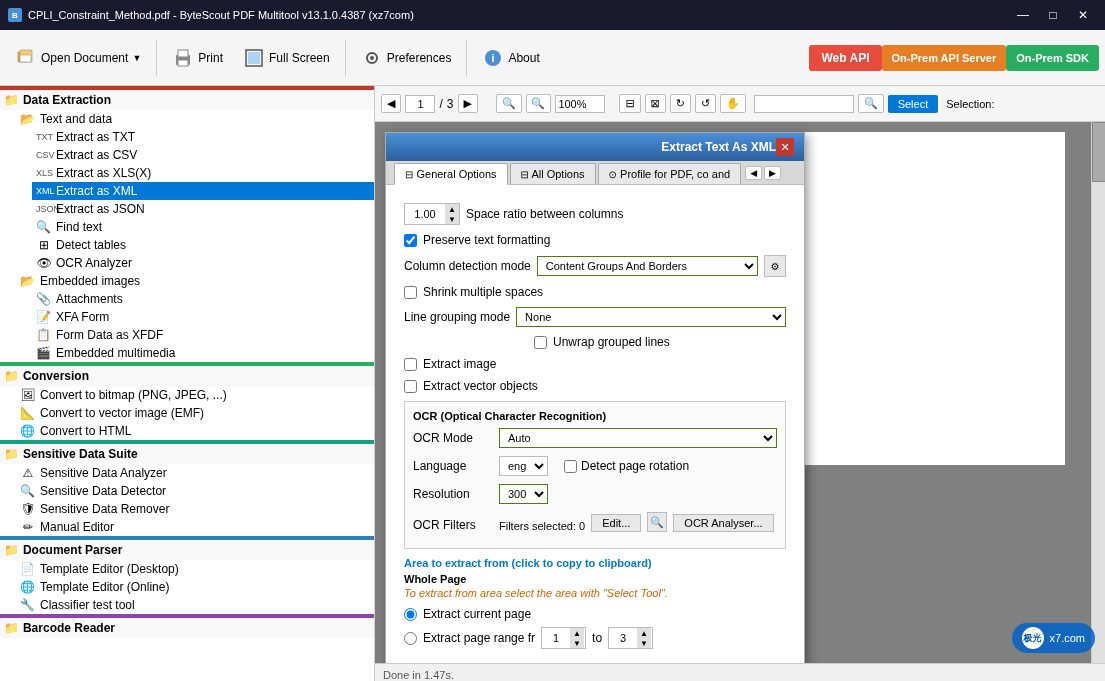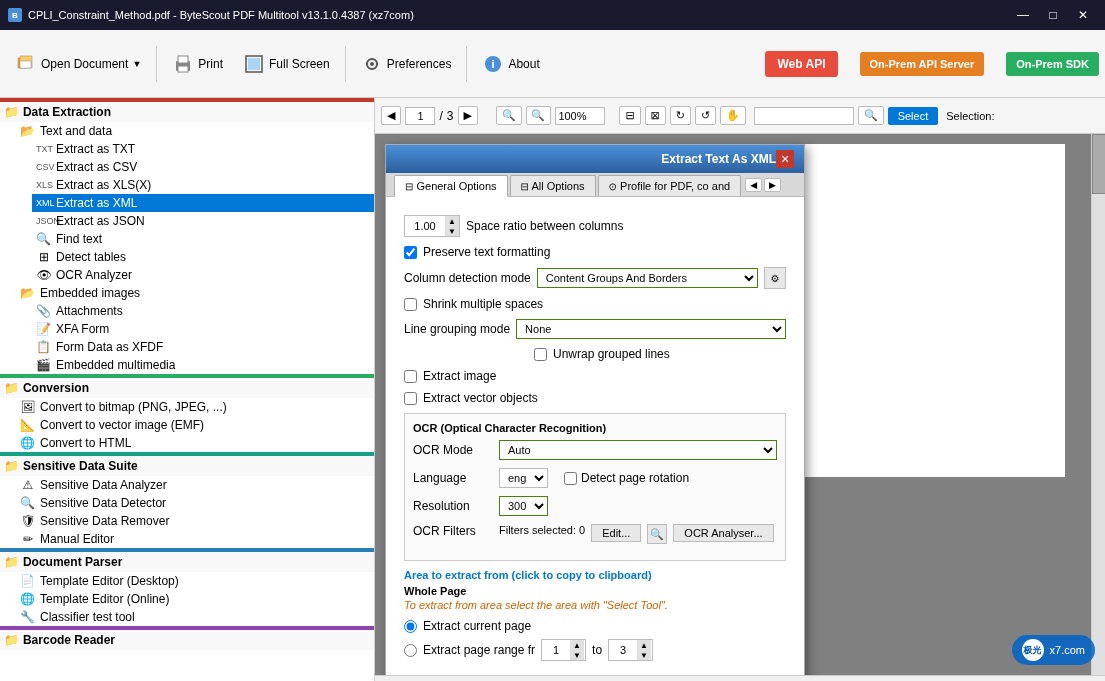--- a/index.html
+++ b/index.html
@@ -16,35 +16,35 @@
       color: white;
     }
     .title-bar-left { display: flex; align-items: center; gap: 6px; font-size: 11px; }
     .title-bar-icon { width: 14px; height: 14px; background: #4a90d9; border-radius: 2px; display: flex; align-items: center; justify-content: center; font-size: 8px; color: white; font-weight: bold; }
     .title-bar-controls { display: flex; gap: 2px; }
     .tb-btn { width: 28px; height: 22px; display: flex; align-items: center; justify-content: center; cursor: pointer; font-size: 12px; color: white; }
 
     
     .toolbar {
       background: #f5f5f5;
-      height: 68px;
+      height: 56px;
       display: flex;
       align-items: center;
       padding: 0 6px;
       border-bottom: 1px solid #ccc;
       gap: 2px;
     }
     .toolbar-btn {
       display: flex; align-items: center; gap: 4px;
       padding: 4px 8px; border: 1px solid transparent;
       border-radius: 3px; cursor: pointer; font-size: 12px;
       background: transparent; height: 36px;
     }
     .toolbar-sep { width: 1px; height: 36px; background: #ccc; margin: 0 4px; }
-    .toolbar-right { margin-left: auto; display: flex; gap: 22px; align-items: center; }
+    .toolbar-right { margin-left: auto; display: flex; gap: 0; }
     .web-api-btn { background: #e74c3c; color: white; padding: 6px 12px; border-radius: 3px; cursor: pointer; font-size: 12px; font-weight: bold; border: none; }
     .onprem-api-btn { background: #e67e22; color: white; padding: 6px 10px; border-radius: 3px; cursor: pointer; font-size: 11px; font-weight: bold; border: none; }
     .onprem-sdk-btn { background: #27ae60; color: white; padding: 6px 10px; border-radius: 3px; cursor: pointer; font-size: 11px; font-weight: bold; border: none; }
 
     
     .main-layout { display: flex; height: calc(681px - 82px); }
 
     
     .sidebar {
       width: 375px; min-width: 375px;
@@ -173,21 +173,21 @@
     .dialog-footer {
       display: flex; gap: 6px; padding: 8px 10px;
       background: #f0f0f0; border-top: 1px solid #ccc;
       justify-content: flex-start;
     }
     .footer-btn {
       padding: 5px 16px; border: 2px solid #bbb; background: #e8e8e8;
       cursor: pointer; font-size: 12px; border-radius: 2px;
     }
     .footer-btn.primary { border-color: #27ae60; background: white; font-weight: bold; color: #333; }
-    .filter-row { display: flex; align-items: flex-start; gap: 6px; margin-bottom: 8px; }
+    .filter-row { display: flex; align-items: flex-end; gap: 6px; margin-bottom: 8px; }
     .filter-count { font-size: 11px; }
     .edit-btn { padding: 2px 10px; border: 1px solid #bbb; background: #e8e8e8; cursor: pointer; font-size: 11px; }
     .lang-select { border: 1px solid #bbb; padding: 2px 4px; font-size: 11px; background: white; }
 
     
     .watermark {
       position: absolute;
       bottom: 10px; right: 10px;
       background: rgba(0,100,200,0.85);
       border-radius: 20px;

